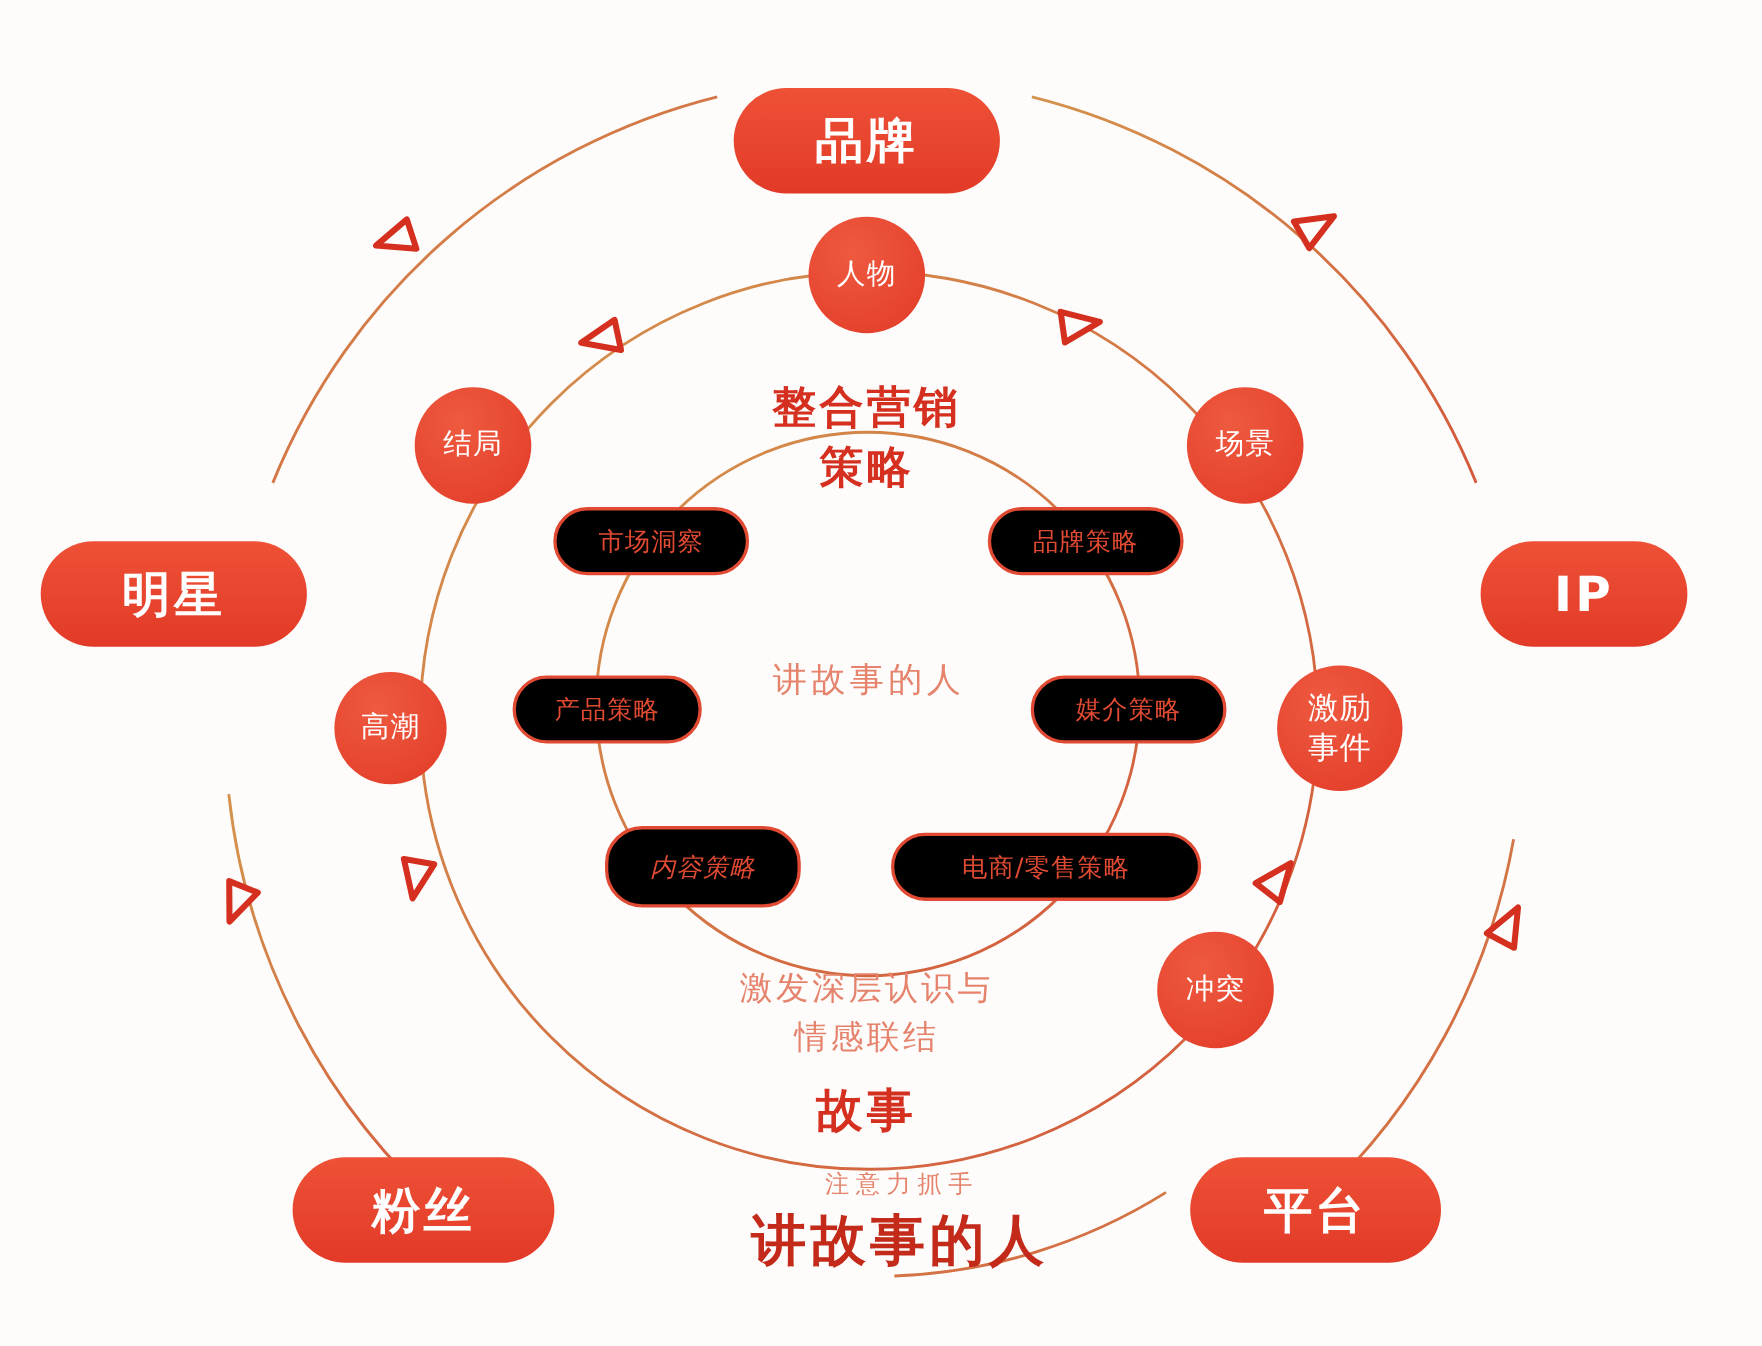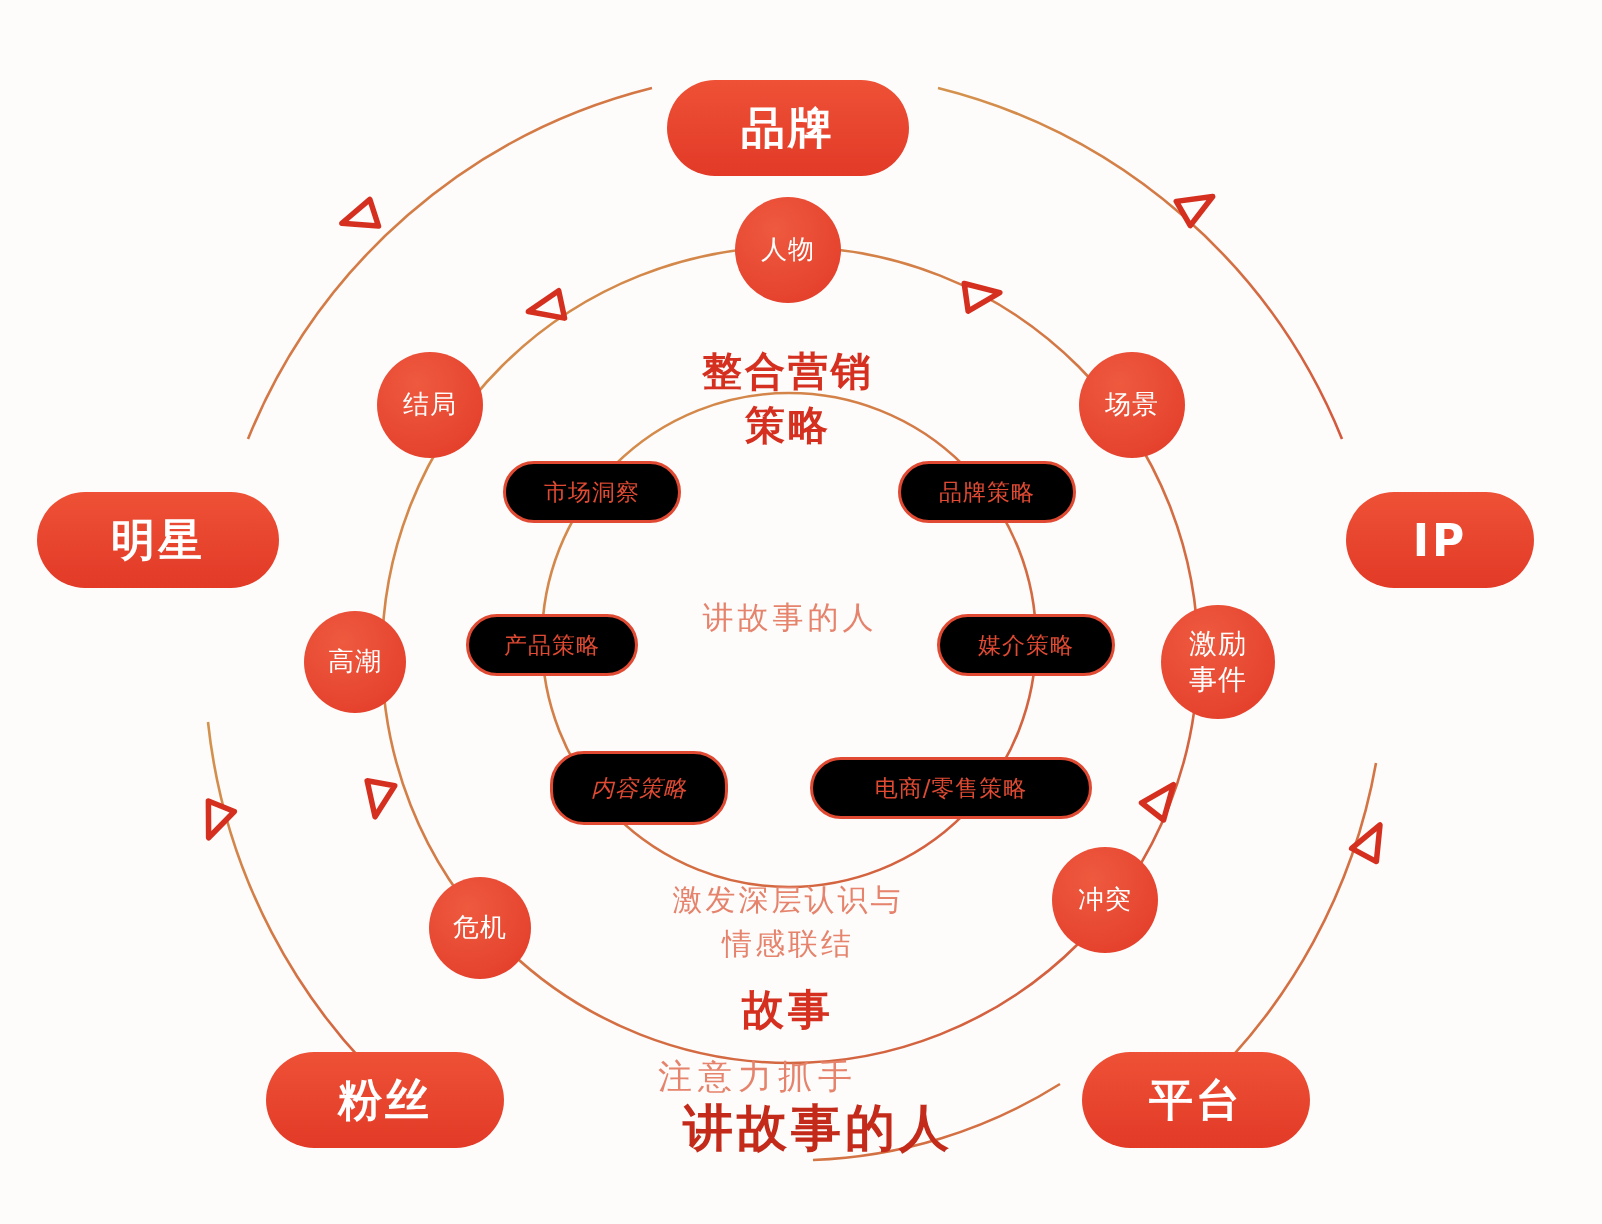--- a/index.html
+++ b/index.html
@@ -58,21 +58,21 @@
   .n-media      { left:1026px; top:645px; width:178px; height:62px; }
   .n-content    { left:639px;  top:788px; width:178px; height:74px;font-style:italic; }
   .n-ecom       { left:951px;  top:788px; width:282px; height:62px; }
 
   
   .ctext { position:absolute; transform:translate(-50%,-50%); text-align:center; white-space:nowrap; }
   .center-title { left:788px; top:398px; font-size:40px; font-weight:bold; color:var(--primary-dark,#d5301f); line-height:1.35; letter-spacing:3px; }
   .center-sub   { left:790px; top:618px; font-size:31px; color:var(--muted-red,#e5836c); letter-spacing:4px; }
   .story-caption{ left:788px; top:921px; font-size:30px; color:var(--muted-red,#e5836c); line-height:1.45; letter-spacing:3px; }
   .story-title  { left:788px; top:1010px; font-size:42px; font-weight:bold; color:var(--primary-dark,#d5301f); letter-spacing:4px; }
-  .teller-caption { left:758px; top:1077px; font-size:34px; color:var(--muted-red,#e5836c); letter-spacing:6px; }
+  .teller-caption { left:820px; top:1077px; font-size:22px; color:var(--muted-red,#e5836c); letter-spacing:6px; }
   .teller-title { left:818px; top:1128px; font-size:50px; font-weight:bold; color:var(--deep-red,#c32a1a); letter-spacing:4px; }
 </style>
 </head>
 <body>
 
 <div class="canvas" style="--primary: #e8432e; --primary-dark: #d5301f; --outline-red: #e04a33; --muted-red: #e5836c; --deep-red: #c32a1a; --ring-orange: #d08a3e; --ring-red: #d04a2c; --bg: #fdfcfb;">
 
   <svg class="layer" viewBox="0 0 1602 1224" aria-hidden="true">
     <defs>
       <linearGradient id="ringGrad" x1="0" y1="0" x2="1" y2="1">
@@ -108,21 +108,20 @@
   <div class="node pill n-fans">粉丝</div>
   <div class="node pill n-star">明星</div>
 
   <div class="node circle n-person">人物</div>
   <div class="node circle n-scene">场景</div>
   <div class="node circle n-incentive">
     <span>激励</span>
     <span>事件</span>
   </div>
   <div class="node circle n-conflict">冲突</div>
-  <div class="node circle n-crisis">危机</div>
   <div class="node circle n-climax">高潮</div>
   <div class="node circle n-ending">结局</div>
 
   <div class="node inner-pill n-market">市场洞察</div>
   <div class="node inner-pill n-brandstrat">品牌策略</div>
   <div class="node inner-pill n-product">产品策略</div>
   <div class="node inner-pill n-media">媒介策略</div>
   <div class="node inner-pill n-content">内容策略</div>
   <div class="node inner-pill n-ecom">电商/零售策略</div>
 

